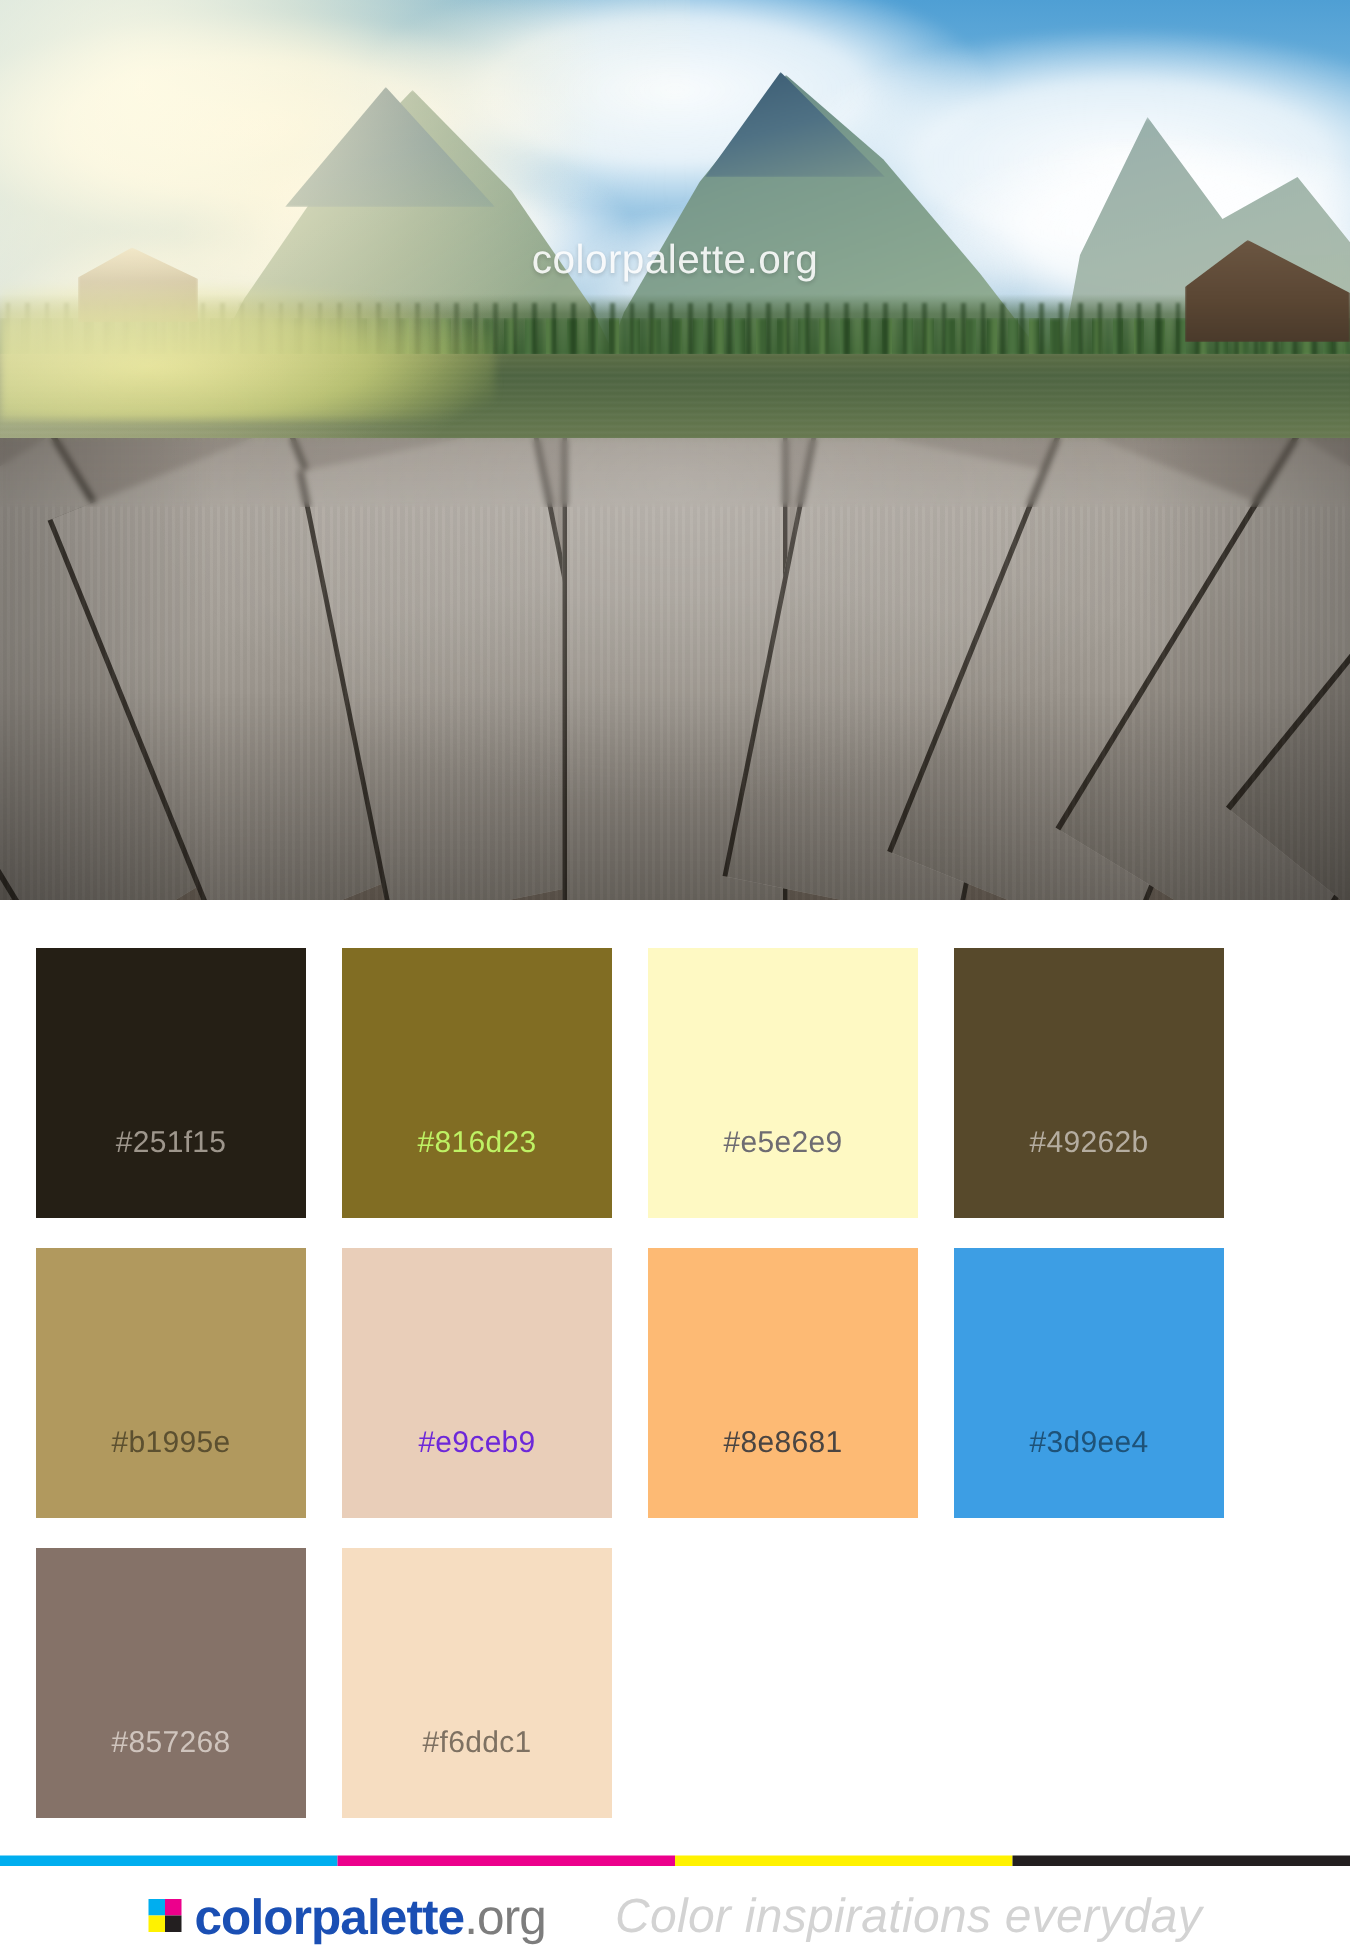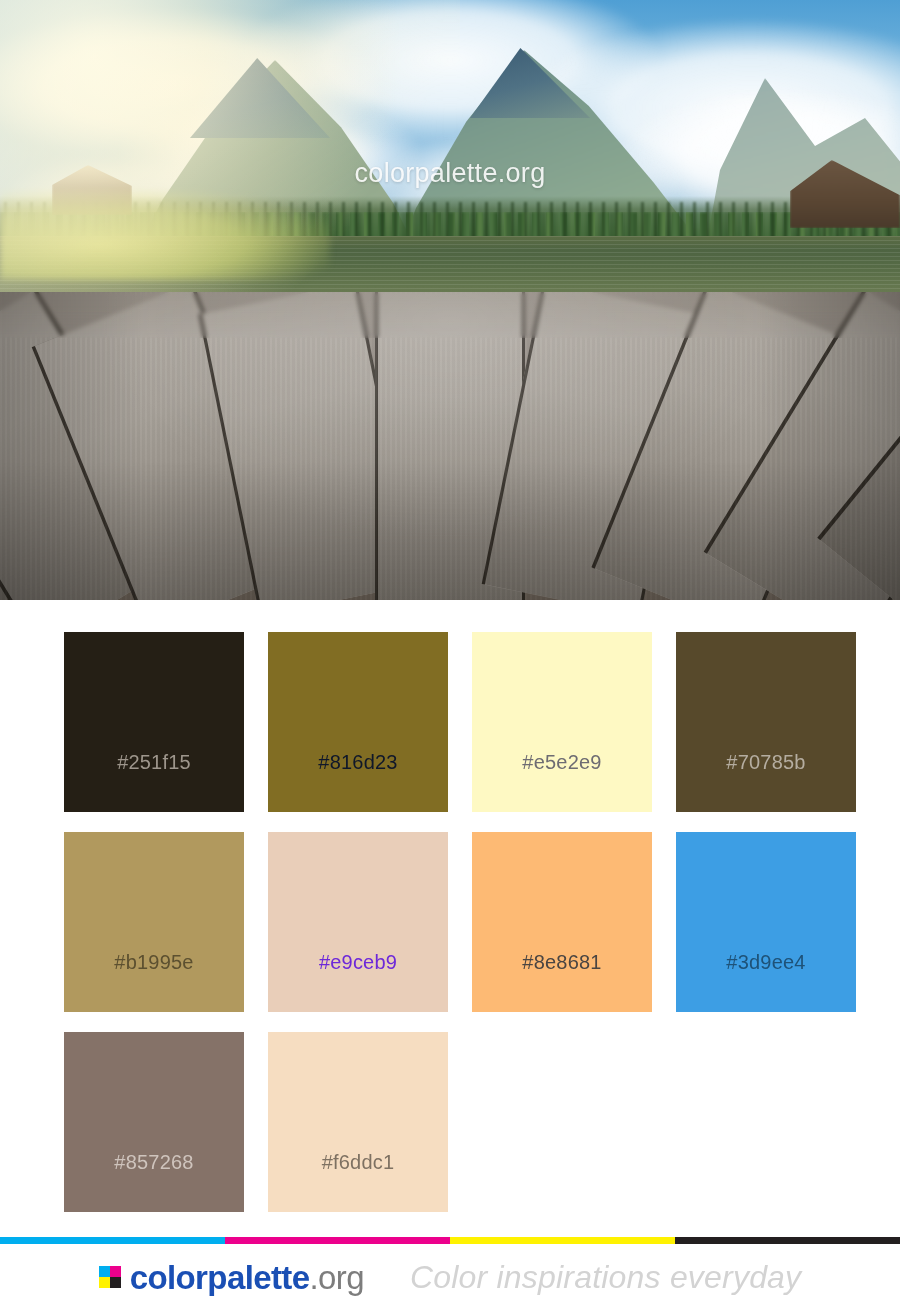--- a/index.html
+++ b/index.html
@@ -195,21 +195,21 @@
     font-size:27px;
     letter-spacing:0.3px;
     font-family:"Liberation Sans", sans-serif;
     text-shadow:0 1px 3px rgba(0,0,0,0.18);
     pointer-events:none;
   }
 
   
   .palette {
     width:900px;
-    padding:32px 60px 0 64px;
+    padding:32px 60px 0 24px;
     display:grid;
     grid-template-columns:repeat(4, 180px);
     grid-auto-rows:180px;
     column-gap:24px;
     row-gap:20px;
     background:#fff;
   }
   .swatch {
     position:relative;
     width:180px; height:180px;
@@ -317,27 +317,27 @@
     <div class="deck-blurtop"></div>
     <div class="deck-vig"></div>
   </div>
 </div>
 
 <div class="palette" id="palette">
     <div class="swatch" style="background:#251f15">
       <span class="swatch-label" style="color:#9e968c">#251f15</span>
     </div>
     <div class="swatch" style="background:#816d23">
-      <span class="swatch-label" style="color:#0f172a">#816d23</span>
+      <span class="swatch-label" style="color:#bef264">#816d23</span>
     </div>
     <div class="swatch" style="background:#fef9c3">
       <span class="swatch-label" style="color:#6e6c72">#e5e2e9</span>
     </div>
     <div class="swatch" style="background:#57492b">
-      <span class="swatch-label" style="color:#b5ada0">#70785b</span>
+      <span class="swatch-label" style="color:#b5ada0">#49262b</span>
     </div>
     <div class="swatch" style="background:#b1995e">
       <span class="swatch-label" style="color:#5c5030">#b1995e</span>
     </div>
     <div class="swatch" style="background:#e9ceb9">
       <span class="swatch-label" style="color:#6d28d9">#e9ceb9</span>
     </div>
     <div class="swatch" style="background:#fdba74">
       <span class="swatch-label" style="color:#4a4542">#8e8681</span>
     </div>

